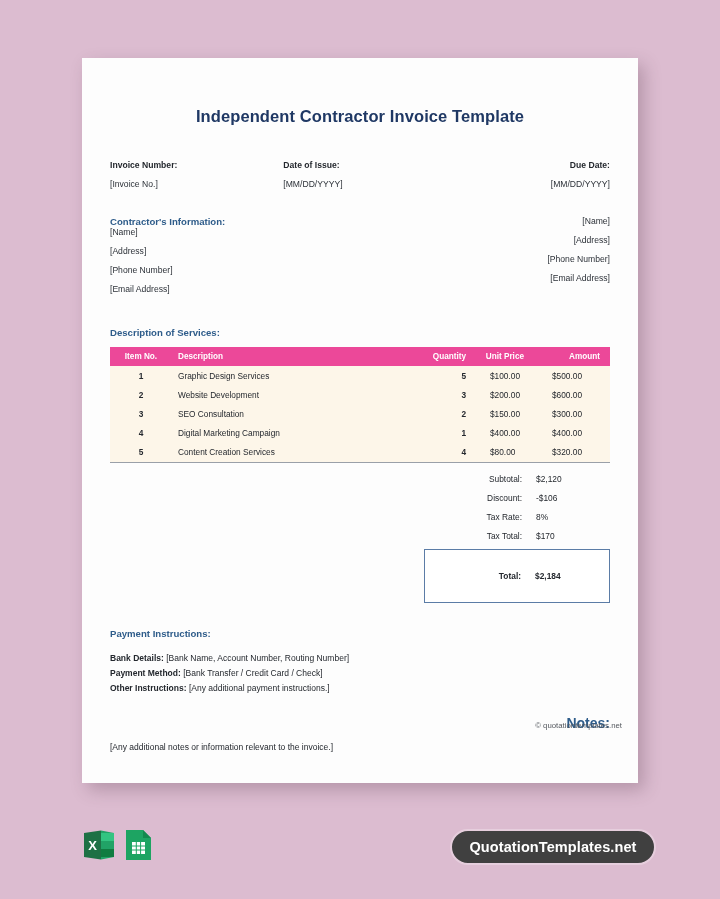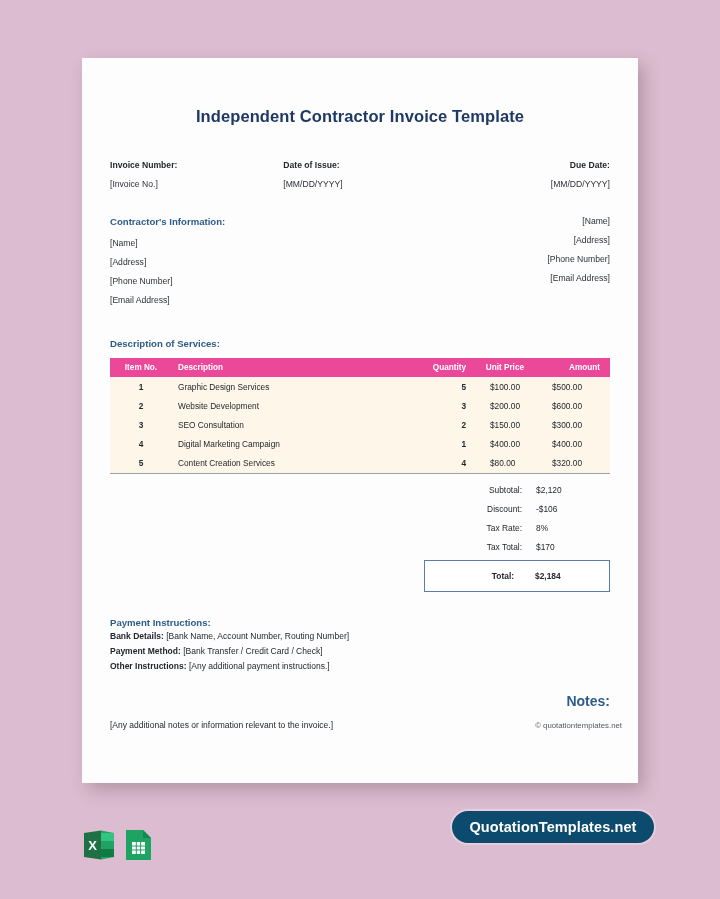--- a/index.html
+++ b/index.html
@@ -49,21 +49,20 @@
     display: flex;
     margin-top: 27px;
     font-size: 8.6px;
   }
   .party { flex: 1; }
   .party.right { text-align: right; }
   .party-head {
     font-size: 9.6px;
     font-weight: bold;
     color: #2e5c8a;
-    margin-bottom: 11px;
   }
   .party-line { color: #2c3138; margin-bottom: 9px; }
 
   
   .sec-head {
     font-size: 9.6px;
     font-weight: bold;
     color: #2e5c8a;
     margin-top: 24px;
     margin-bottom: 9px;
@@ -110,30 +109,29 @@
     justify-content: flex-end;
     align-items: center;
     padding: 4.4px 0;
   }
   .tot-label { width: 96px; text-align: right; padding-right: 14px; }
   .tot-val { width: 74px; text-align: left; }
   .tot-row.grand {
     border: 1.1px solid #5b7ca6;
     background: #ffffff;
     font-weight: bold;
-    padding: 10px 0;
+    padding: 21px 0;
     margin-top: 4px;
-    gap: 7px;
   }
   .tot-row.grand .tot-label { padding-right: 14px; }
 
   
   .pay-head {
     font-size: 9.6px; font-weight: bold; color: #2e5c8a;
-    margin-top: 25px; margin-bottom: 3px;
+    margin-top: 25px; margin-bottom: 14px;
   }
   .pay-line { font-size: 8.5px; color: #24282e; margin-bottom: 5px; }
   .pay-line b { font-weight: bold; }
   .notes-head {
     font-size: 14px; font-weight: bold; color: #2e5c8a;
     margin-top: 22px; margin-bottom: 11px; text-align: right;
   }
   .notes-body { font-size: 8.5px; color: #24282e; }
 
   .copyright {
@@ -143,25 +141,25 @@
     color: #55595f;
   }
 
   
   .icons { position: absolute; left: 84px; top: 829px; display: flex; gap: 9px; }
   .ficon { width: 30px; height: 32px; position: relative; border-radius: 2px; }
   .ficon svg { display: block; }
 
   .brand {
     position: absolute;
-    right: 28px; top: 809px;
+    right: 28px; top: 829px;
     width: 206px; height: 36px;
     border-radius: 18px;
     border: 2px solid #e6cedd;
-    background: #0c4a6e;
+    background: #404040;
     display: flex; align-items: center; justify-content: center;
   }
   .brand span {
     color: #ffffff;
     font-size: 14.5px;
     font-weight: bold;
     letter-spacing: .1px;
   }
 </style>
 </head>

